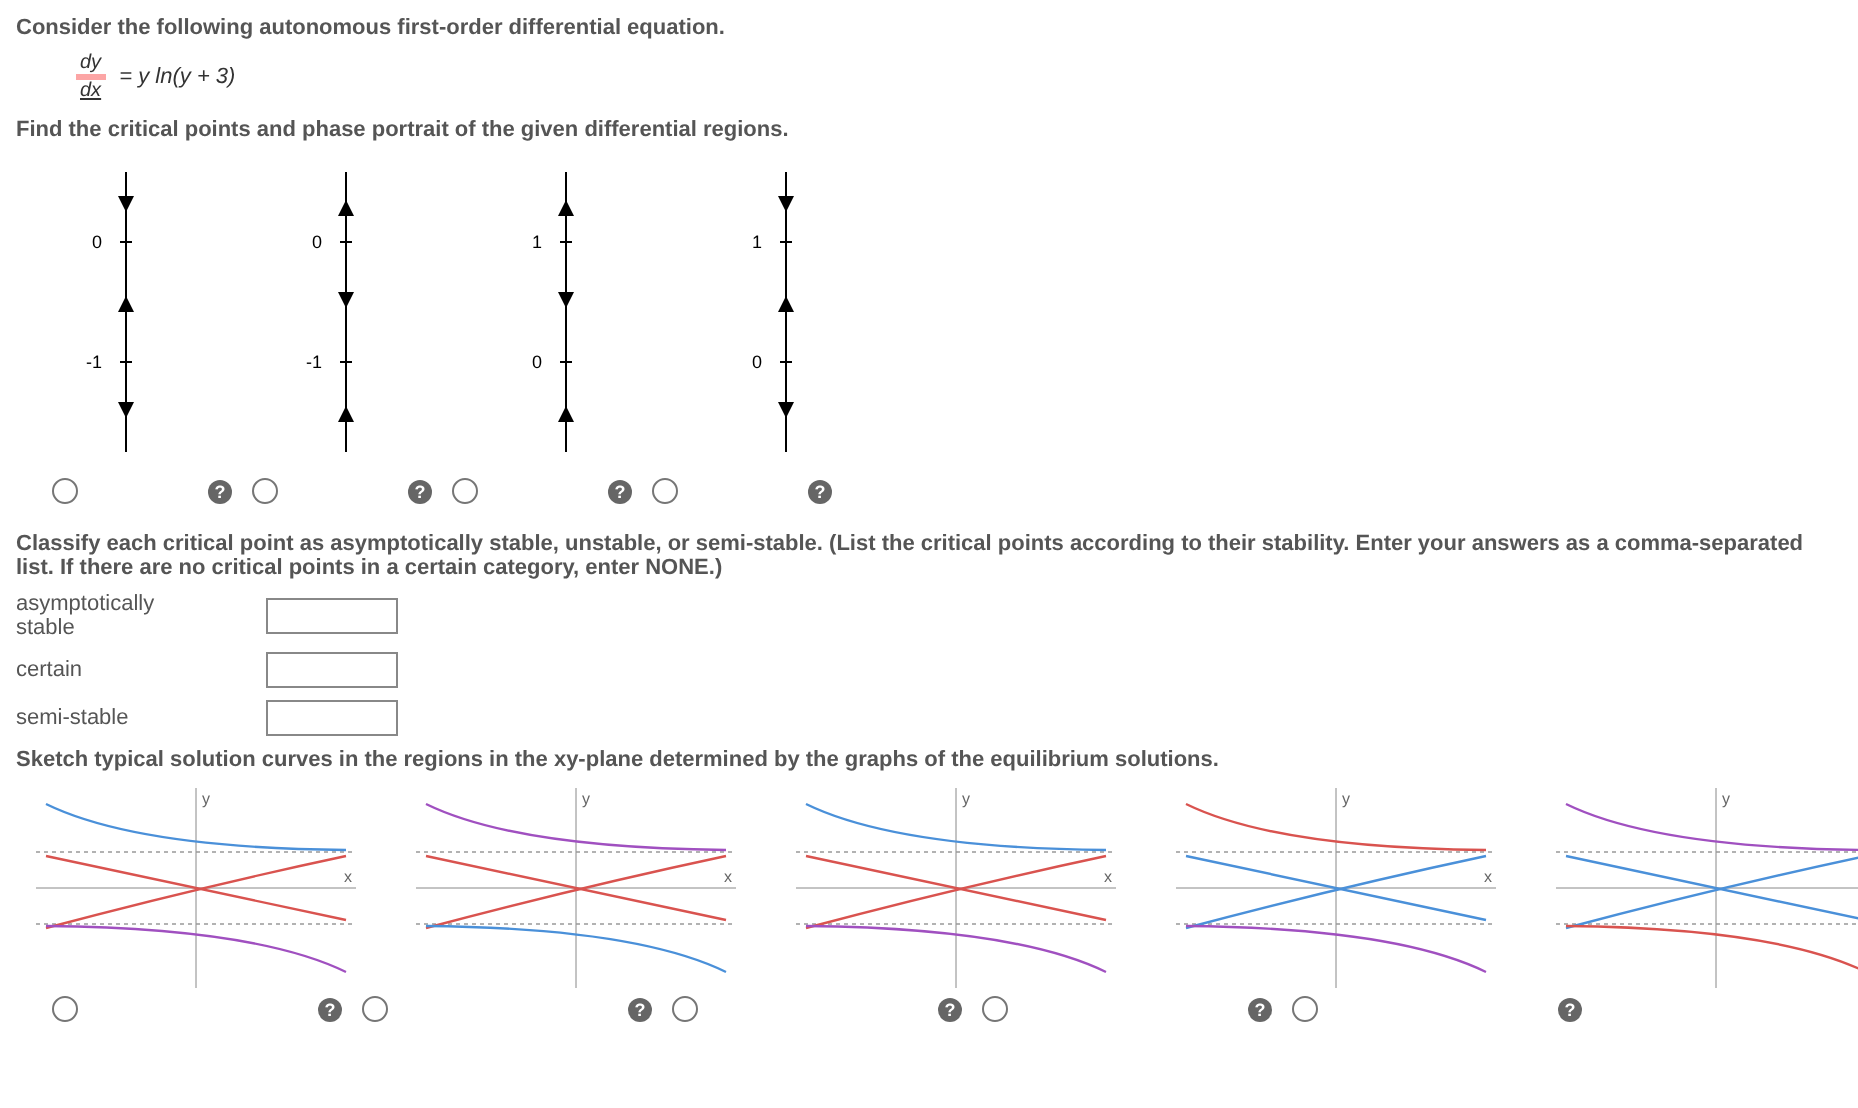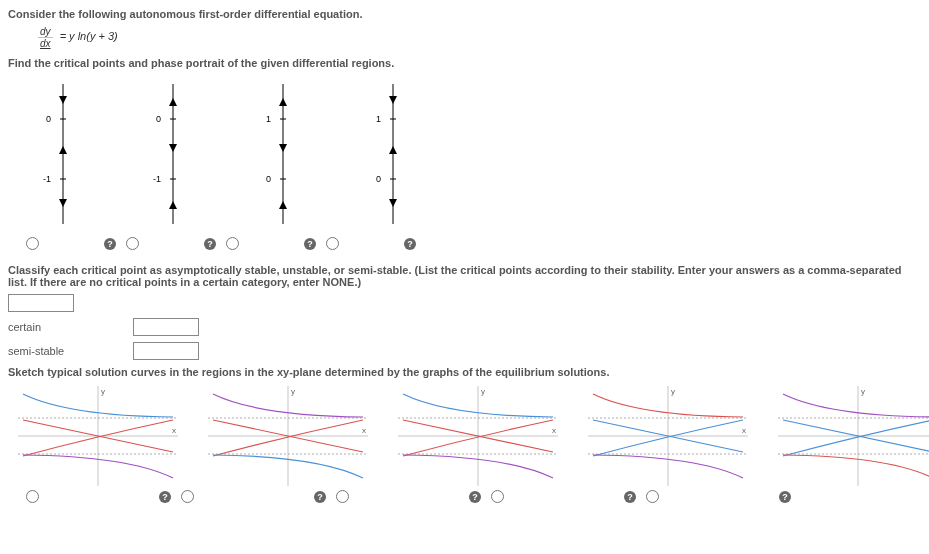--- a/index.html
+++ b/index.html
@@ -6,21 +6,21 @@
     font-family: Arial, sans-serif;
     font-size: 11px;
     color: #333;
     margin: 0;
     padding: 8px;
     background: #fff;
   }
   .question-text { color: #555; margin-bottom: 6px; font-weight: bold; }
   .equation { margin: 4px 0 8px 30px; font-style: italic; }
   .fraction { display: inline-block; vertical-align: middle; text-align: center; margin-right: 4px; }
-  .fraction .num { border-bottom: 1px solid #fca5a5; padding: 0 2px; font-size: 10px; }
+  .fraction .num { border-bottom: 3px solid #fca5a5; padding: 0 2px; font-size: 10px; }
   .fraction .den { padding: 0 2px; font-size: 10px; text-decoration: underline; }
 
   .phase-row { display: flex; gap: 50px; margin: 10px 0 8px 20px; }
   .phase-item { display: flex; flex-direction: column; align-items: center; }
   .phase-svg { display: block; }
 
   .radio-row { display: flex; align-items: center; gap: 65px; margin-bottom: 14px; margin-left: 18px;}
   .radio-group { display:flex; align-items:center; gap:10px; }
 
   .classify-row { display: flex; align-items: center; margin: 6px 0; gap: 25px; }
@@ -118,20 +118,21 @@
   <span class="radio-group">
     <span class="hint-icon">?</span>
     <input type="radio" name="phase" style="">
   </span>
   <span class="hint-icon">?</span>
 </div>
 
 <div class="question-text">Classify each critical point as asymptotically stable, unstable, or semi-stable. (List the critical points according to their stability. Enter your answers as a comma-separated list. If there are no critical points in a certain category, enter NONE.)</div>
 
 <div class="classify-row">
+  <span class="classify-label">asymptotically stable</span>
   <input class="answer-box" type="text" style="">
 </div>
 <div class="classify-row">
   <span class="classify-label">certain</span>
   <input class="answer-box" type="text" style="">
 </div>
 <div class="classify-row">
   <span class="classify-label">semi-stable</span>
   <input class="answer-box" type="text" style="">
 </div>

